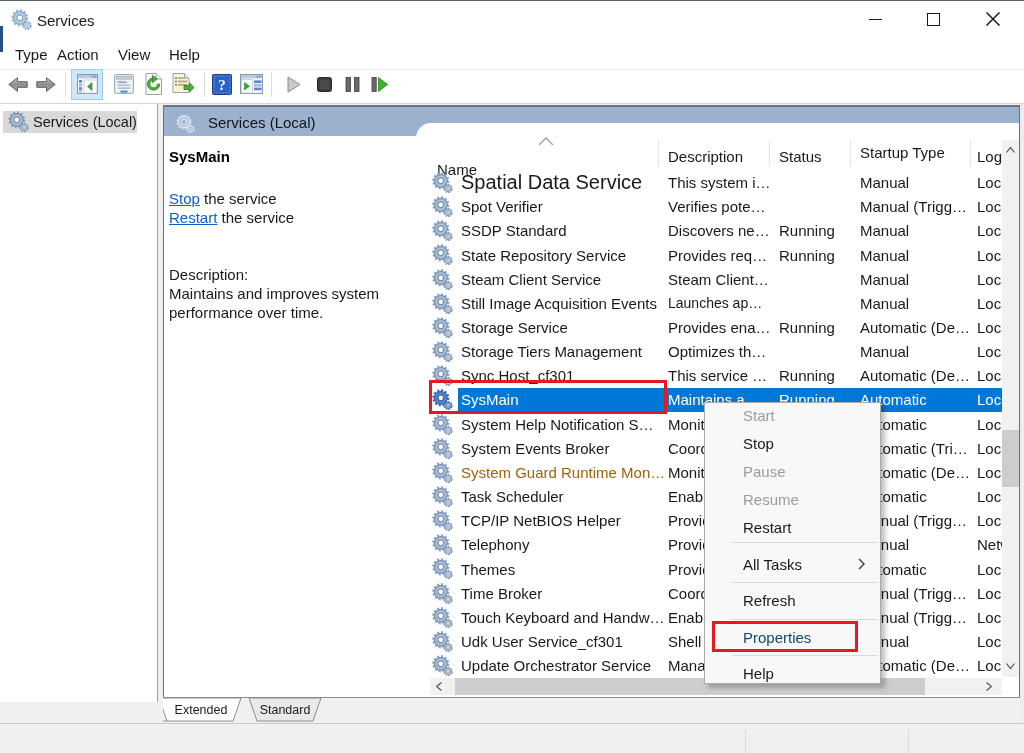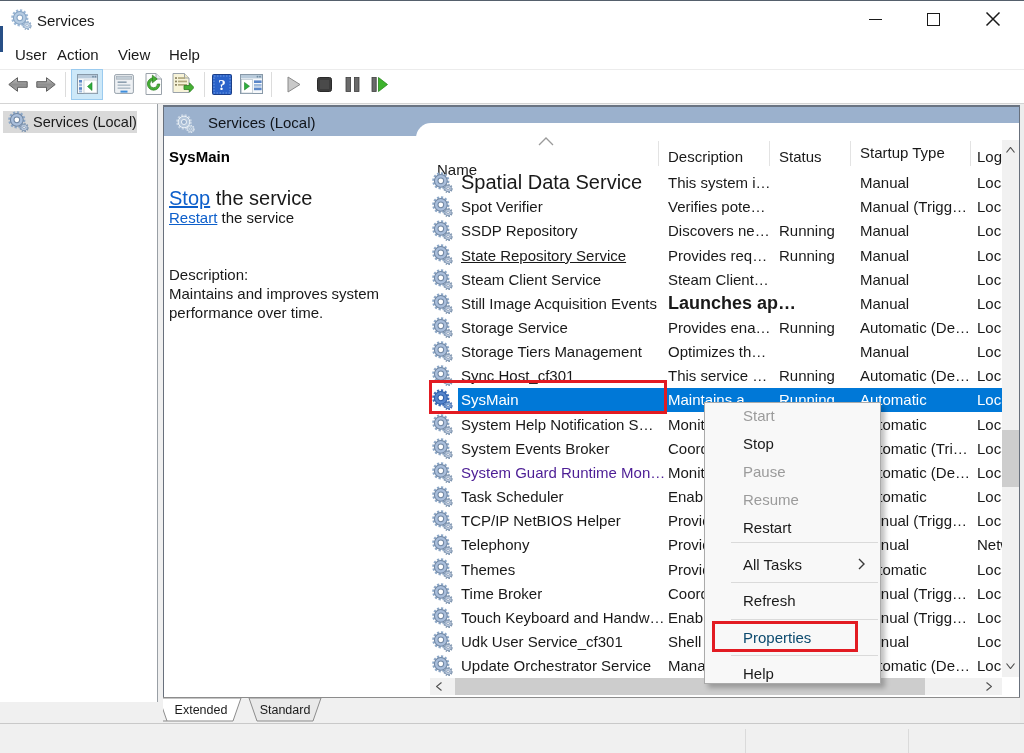--- a/index.html
+++ b/index.html
@@ -20,21 +20,21 @@
 <circle cx="0" cy="0" r="3.1" fill="#c6d6e8" stroke="#91abc8" stroke-width="0.8"></circle>
 <circle cx="0" cy="0" r="1.15" fill="#ffffff" stroke="#91abc8" stroke-width="0.7"></circle>
 </g>
   </svg>
 <div class="t" style="left:37px;top:9.5px;height:21px;line-height:21px;font-size:15px;color:#191919;font-weight:normal;">Services</div>
 <div class="a" style="left:869px;top:18.5px;width:13px;height:1.6px;background:#1a1a1a;"></div>
 <div class="a" style="left:927px;top:13px;width:11.4px;height:11.4px;border:1.3px solid #1a1a1a;background:#fff;"></div>
 <svg class="a" style="left:985px;top:11px" width="16" height="16" viewBox="0 0 16 16">
 <path d="M1.5 1.5 L14.5 14.5 M14.5 1.5 L1.5 14.5" stroke="#1a1a1a" stroke-width="1.5" fill="none"></path>
   </svg>
-<div class="t" style="left:15px;top:43.5px;height:21px;line-height:21px;font-size:15px;color:#191919;font-weight:normal;">User</div>
+<div class="t" style="left:15px;top:43.5px;height:21px;line-height:21px;font-size:15px;color:#191919;font-weight:normal;">Type</div>
 <div class="t" style="left:57px;top:43.5px;height:21px;line-height:21px;font-size:15px;color:#191919;font-weight:normal;">Action</div>
 <div class="t" style="left:118px;top:43.5px;height:21px;line-height:21px;font-size:15px;color:#191919;font-weight:normal;">View</div>
 <div class="t" style="left:169px;top:43.5px;height:21px;line-height:21px;font-size:15px;color:#191919;font-weight:normal;">Help</div>
 <div class="a" style="left:0;top:69px;width:1024px;height:1px;background:#ececec;"></div>
 <div class="a" style="left:0;top:103px;width:1024px;height:1px;background:#d4d4d4;"></div>
 <svg class="a" style="left:8px;top:77px" width="20" height="15" viewBox="0 0 20 15">
 <defs>
       <linearGradient id="ag1" x1="0" y1="0" x2="0" y2="1">
 <stop offset="0" stop-color="#c8c8c8"></stop>
         <stop offset="0.5" stop-color="#8f8f8f"></stop>
@@ -153,21 +153,21 @@
 <g transform="translate(15.3,15.7) rotate(22)">
 <circle cx="0" cy="0" r="3.6" fill="none" stroke="#dde6ef" stroke-width="1.7" stroke-dasharray="1.35 1.2"></circle>
 <circle cx="0" cy="0" r="3.1" fill="#a9bcd2" stroke="#dde6ef" stroke-width="0.8"></circle>
 <circle cx="0" cy="0" r="1.15" fill="#9bb1cd" stroke="#dde6ef" stroke-width="0.7"></circle>
 </g>
   </svg>
 <div class="t" style="left:208px;top:111.5px;height:21px;line-height:21px;font-size:15px;color:#10141a;font-weight:normal;">Services (Local)</div>
 <div class="a" style="left:416px;top:123px;width:603px;height:574px;background:#ffffff;border-top-left-radius:15px;"></div>
 <div class="a" style="left:1020px;top:104px;width:4px;height:649px;background:#ededed;"></div>
 <div class="t" style="left:169px;top:145.5px;height:21px;line-height:21px;font-size:15px;color:#000;font-weight:bold;">SysMain</div>
-<div class="t" style="left:169px;top:187.5px;height:21px;line-height:21px;font-size:20px;color:#191919;font-weight:normal;"><span style="color:#0d5fcb;text-decoration:underline">Stop</span> the service</div>
+<div class="t" style="left:169px;top:187.5px;height:21px;line-height:21px;font-size:15px;color:#191919;font-weight:normal;"><span style="color:#0d5fcb;text-decoration:underline">Stop</span> the service</div>
 <div class="t" style="left:169px;top:206.5px;height:21px;line-height:21px;font-size:15px;color:#191919;font-weight:normal;"><span style="color:#0d5fcb;text-decoration:underline">Restart</span> the service</div>
 <div class="t" style="left:169px;top:263.5px;height:21px;line-height:21px;font-size:15px;color:#191919;font-weight:normal;">Description:</div>
 <div class="t" style="left:169px;top:283.0px;height:21px;line-height:21px;font-size:15px;color:#191919;font-weight:normal;">Maintains and improves system</div>
 <div class="t" style="left:169px;top:301.5px;height:21px;line-height:21px;font-size:15px;color:#191919;font-weight:normal;">performance over time.</div>
 <div class="t" style="left:437px;top:159px;height:21px;line-height:21px;font-size:15px;color:#191919;font-weight:normal;">Name</div>
 <div class="t" style="left:668px;top:145.5px;height:21px;line-height:21px;font-size:15px;color:#191919;font-weight:normal;">Description</div>
 <div class="t" style="left:779px;top:145.5px;height:21px;line-height:21px;font-size:15px;color:#191919;font-weight:normal;">Status</div>
 <div class="t" style="left:860px;top:142px;height:21px;line-height:21px;font-size:15px;color:#191919;font-weight:normal;">Startup Type</div>
 <div class="t" style="left:977px;top:145.5px;height:21px;line-height:21px;font-size:15px;color:#191919;font-weight:normal;">Log</div>
 <div class="a" style="left:658px;top:141px;width:1px;height:25px;background:#e3e3e3;"></div>
@@ -214,38 +214,38 @@
 <circle cx="0" cy="0" r="6.9" fill="none" stroke="#8da8c8" stroke-width="2.6" stroke-dasharray="2.05 1.55"></circle>
 <circle cx="0" cy="0" r="6.1" fill="#a9bedb" stroke="#7187a3" stroke-width="1"></circle>
 <circle cx="0" cy="0" r="2.7" fill="#ffffff" stroke="#7187a3" stroke-width="1"></circle>
 </g>
 <g transform="translate(15.3,15.7) rotate(22)">
 <circle cx="0" cy="0" r="3.6" fill="none" stroke="#8096b0" stroke-width="1.7" stroke-dasharray="1.35 1.2"></circle>
 <circle cx="0" cy="0" r="3.1" fill="#bccadf" stroke="#8096b0" stroke-width="0.8"></circle>
 <circle cx="0" cy="0" r="1.15" fill="#ffffff" stroke="#8096b0" stroke-width="0.7"></circle>
 </g>
   </svg>
-<div class="t" style="left:461px;top:220.4px;height:21px;line-height:21px;font-size:15px;color:#191919;font-weight:normal;">SSDP Repository</div>
+<div class="t" style="left:461px;top:220.4px;height:21px;line-height:21px;font-size:15px;color:#191919;font-weight:normal;">SSDP Standard</div>
 <div class="t" style="left:668px;top:220.4px;height:21px;line-height:21px;font-size:15px;color:#191919;font-weight:normal;">Discovers ne…</div>
 <div class="t" style="left:779px;top:220.4px;height:21px;line-height:21px;font-size:15px;color:#191919;font-weight:normal;">Running</div>
 <div class="t" style="left:860px;top:220.4px;height:21px;line-height:21px;font-size:15px;color:#191919;font-weight:normal;">Manual</div>
 <div class="t" style="left:977px;top:220.4px;height:21px;line-height:21px;font-size:15px;color:#191919;width:25px;overflow:hidden;">Local Servic…</div>
 <svg class="a" style="left:432px;top:244.45px;opacity:1" width="21" height="21" viewBox="0 0 20 20">
 <g transform="translate(8.4,8.4)">
 <circle cx="0" cy="0" r="6.9" fill="none" stroke="#8da8c8" stroke-width="2.6" stroke-dasharray="2.05 1.55"></circle>
 <circle cx="0" cy="0" r="6.1" fill="#a9bedb" stroke="#7187a3" stroke-width="1"></circle>
 <circle cx="0" cy="0" r="2.7" fill="#ffffff" stroke="#7187a3" stroke-width="1"></circle>
 </g>
 <g transform="translate(15.3,15.7) rotate(22)">
 <circle cx="0" cy="0" r="3.6" fill="none" stroke="#8096b0" stroke-width="1.7" stroke-dasharray="1.35 1.2"></circle>
 <circle cx="0" cy="0" r="3.1" fill="#bccadf" stroke="#8096b0" stroke-width="0.8"></circle>
 <circle cx="0" cy="0" r="1.15" fill="#ffffff" stroke="#8096b0" stroke-width="0.7"></circle>
 </g>
   </svg>
-<div class="t" style="left:461px;top:244.5px;height:21px;line-height:21px;font-size:15px;color:#191919;font-weight:normal;text-decoration:underline;">State Repository Service</div>
+<div class="t" style="left:461px;top:244.5px;height:21px;line-height:21px;font-size:15px;color:#191919;font-weight:normal;">State Repository Service</div>
 <div class="t" style="left:668px;top:244.5px;height:21px;line-height:21px;font-size:15px;color:#191919;font-weight:normal;">Provides req…</div>
 <div class="t" style="left:779px;top:244.5px;height:21px;line-height:21px;font-size:15px;color:#191919;font-weight:normal;">Running</div>
 <div class="t" style="left:860px;top:244.5px;height:21px;line-height:21px;font-size:15px;color:#191919;font-weight:normal;">Manual</div>
 <div class="t" style="left:977px;top:244.5px;height:21px;line-height:21px;font-size:15px;color:#191919;width:25px;overflow:hidden;">Local Syste…</div>
 <svg class="a" style="left:432px;top:268.6px;opacity:1" width="21" height="21" viewBox="0 0 20 20">
 <g transform="translate(8.4,8.4)">
 <circle cx="0" cy="0" r="6.9" fill="none" stroke="#8da8c8" stroke-width="2.6" stroke-dasharray="2.05 1.55"></circle>
 <circle cx="0" cy="0" r="6.1" fill="#a9bedb" stroke="#7187a3" stroke-width="1"></circle>
 <circle cx="0" cy="0" r="2.7" fill="#ffffff" stroke="#7187a3" stroke-width="1"></circle>
 </g>
@@ -265,21 +265,21 @@
 <circle cx="0" cy="0" r="6.1" fill="#a9bedb" stroke="#7187a3" stroke-width="1"></circle>
 <circle cx="0" cy="0" r="2.7" fill="#ffffff" stroke="#7187a3" stroke-width="1"></circle>
 </g>
 <g transform="translate(15.3,15.7) rotate(22)">
 <circle cx="0" cy="0" r="3.6" fill="none" stroke="#8096b0" stroke-width="1.7" stroke-dasharray="1.35 1.2"></circle>
 <circle cx="0" cy="0" r="3.1" fill="#bccadf" stroke="#8096b0" stroke-width="0.8"></circle>
 <circle cx="0" cy="0" r="1.15" fill="#ffffff" stroke="#8096b0" stroke-width="0.7"></circle>
 </g>
   </svg>
 <div class="t" style="left:461px;top:292.8px;height:21px;line-height:21px;font-size:15px;color:#191919;font-weight:normal;">Still Image Acquisition Events</div>
-<div class="t" style="left:668px;top:292.8px;height:21px;line-height:21px;font-size:18px;color:#191919;font-weight:bold;">Launches ap…</div>
+<div class="t" style="left:668px;top:292.8px;height:21px;line-height:21px;font-size:14px;color:#191919;font-weight:normal;">Launches ap…</div>
 <div class="t" style="left:860px;top:292.8px;height:21px;line-height:21px;font-size:15px;color:#191919;font-weight:normal;">Manual</div>
 <div class="t" style="left:977px;top:292.8px;height:21px;line-height:21px;font-size:15px;color:#191919;width:25px;overflow:hidden;">Local Syste…</div>
 <svg class="a" style="left:432px;top:316.9px;opacity:1" width="21" height="21" viewBox="0 0 20 20">
 <g transform="translate(8.4,8.4)">
 <circle cx="0" cy="0" r="6.9" fill="none" stroke="#8da8c8" stroke-width="2.6" stroke-dasharray="2.05 1.55"></circle>
 <circle cx="0" cy="0" r="6.1" fill="#a9bedb" stroke="#7187a3" stroke-width="1"></circle>
 <circle cx="0" cy="0" r="2.7" fill="#ffffff" stroke="#7187a3" stroke-width="1"></circle>
 </g>
 <g transform="translate(15.3,15.7) rotate(22)">
 <circle cx="0" cy="0" r="3.6" fill="none" stroke="#8096b0" stroke-width="1.7" stroke-dasharray="1.35 1.2"></circle>
@@ -382,21 +382,21 @@
 <circle cx="0" cy="0" r="6.9" fill="none" stroke="#8da8c8" stroke-width="2.6" stroke-dasharray="2.05 1.55"></circle>
 <circle cx="0" cy="0" r="6.1" fill="#a9bedb" stroke="#7187a3" stroke-width="1"></circle>
 <circle cx="0" cy="0" r="2.7" fill="#ffffff" stroke="#7187a3" stroke-width="1"></circle>
 </g>
 <g transform="translate(15.3,15.7) rotate(22)">
 <circle cx="0" cy="0" r="3.6" fill="none" stroke="#8096b0" stroke-width="1.7" stroke-dasharray="1.35 1.2"></circle>
 <circle cx="0" cy="0" r="3.1" fill="#bccadf" stroke="#8096b0" stroke-width="0.8"></circle>
 <circle cx="0" cy="0" r="1.15" fill="#ffffff" stroke="#8096b0" stroke-width="0.7"></circle>
 </g>
   </svg>
-<div class="t" style="left:461px;top:461.9px;height:21px;line-height:21px;font-size:15px;color:#4c1d95;font-weight:normal;">System Guard Runtime Mon…</div>
+<div class="t" style="left:461px;top:461.9px;height:21px;line-height:21px;font-size:15px;color:#a16207;font-weight:normal;">System Guard Runtime Mon…</div>
 <div class="t" style="left:668px;top:461.9px;height:21px;line-height:21px;font-size:15px;color:#191919;font-weight:normal;">Monitors an…</div>
 <div class="t" style="left:779px;top:461.9px;height:21px;line-height:21px;font-size:15px;color:#191919;font-weight:normal;">Running</div>
 <div class="t" style="left:860px;top:461.9px;height:21px;line-height:21px;font-size:15px;color:#191919;font-weight:normal;">Automatic (De…</div>
 <div class="t" style="left:977px;top:461.9px;height:21px;line-height:21px;font-size:15px;color:#191919;width:25px;overflow:hidden;">Local Syste…</div>
 <svg class="a" style="left:432px;top:485.95px;opacity:1" width="21" height="21" viewBox="0 0 20 20">
 <g transform="translate(8.4,8.4)">
 <circle cx="0" cy="0" r="6.9" fill="none" stroke="#8da8c8" stroke-width="2.6" stroke-dasharray="2.05 1.55"></circle>
 <circle cx="0" cy="0" r="6.1" fill="#a9bedb" stroke="#7187a3" stroke-width="1"></circle>
 <circle cx="0" cy="0" r="2.7" fill="#ffffff" stroke="#7187a3" stroke-width="1"></circle>
 </g>

